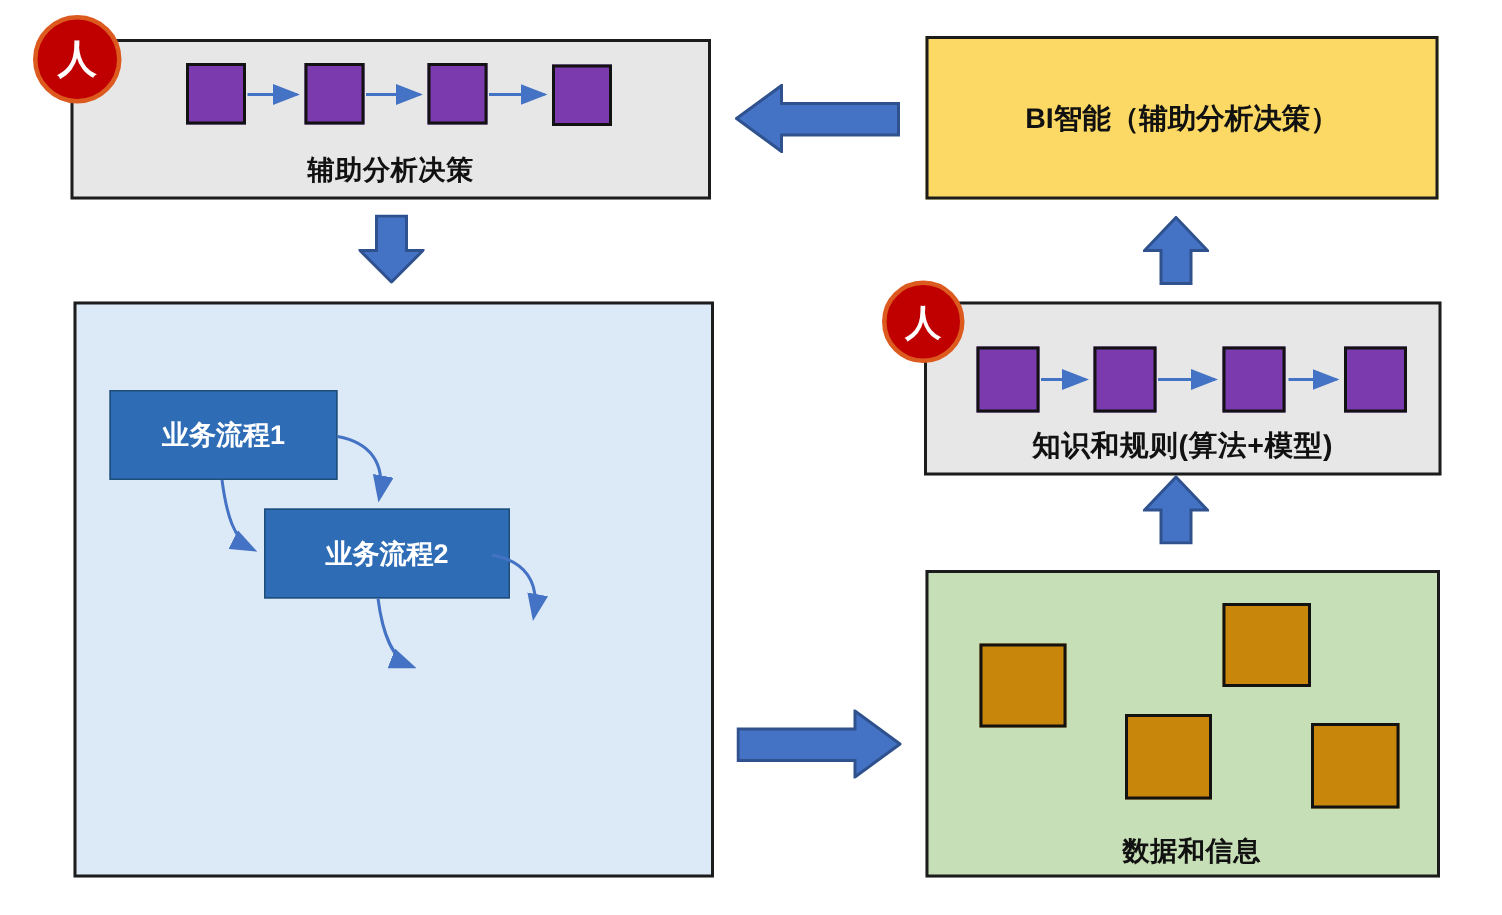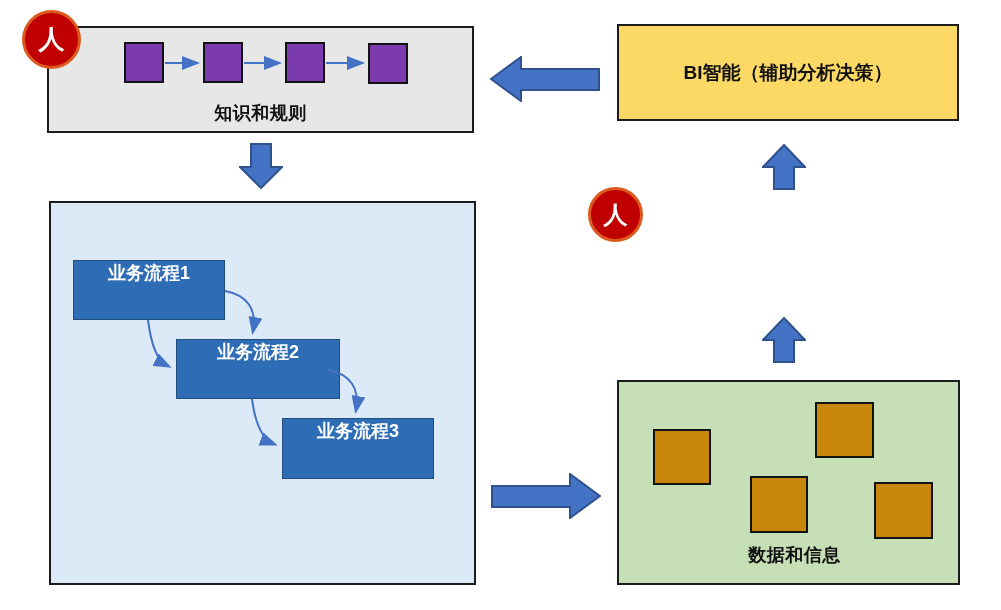--- a/index.html
+++ b/index.html
@@ -15,21 +15,21 @@
   .panel-label{position:absolute;left:0;right:0;text-align:center;
     font-size:18px;font-weight:bold;color:#111;letter-spacing:0.5px;}
 
   .bi-label{position:absolute;inset:0;display:flex;align-items:center;justify-content:center;
     font-size:19px;font-weight:bold;color:#111;}
 
   .step-square{position:absolute;background:#7b3aae;border:2px solid #121212;box-sizing:border-box;}
   .data-square{position:absolute;background:#c8860b;border:2px solid #121212;box-sizing:border-box;}
 
   .proc-box{position:absolute;background:#2e6cb5;border:1px solid #1f4e79;box-sizing:border-box;
-    display:flex;justify-content:center;
+    display:flex;align-items:center;justify-content:center;
     color:#ffffff;font-size:18px;font-weight:bold;}
 
   .human-badge{position:absolute;border-radius:50%;background:#c00000;border:3px solid #dd5a1e;
     box-sizing:border-box;display:flex;align-items:center;justify-content:center;
     color:#ffffff;font-weight:bold;z-index:6;}
   .human-badge.b1{left:22px;top:10px;width:59px;height:59px;font-size:26px;}
   .human-badge.b2{left:588px;top:187px;width:55px;height:55px;font-size:24px;}
 
   .abs{position:absolute;}
   svg{display:block;}
@@ -51,57 +51,71 @@
     <svg class="abs" style="left:0;top:0;" width="427" height="107">
       <defs>
         <marker id="mA" markerWidth="9" markerHeight="7" refX="8" refY="3.5" orient="auto">
           <path d="M0,0 L9,3.5 L0,7 z" fill="#4472C4"></path>
         </marker>
       </defs>
       <line x1="116" y1="35" x2="149" y2="35" stroke="#4472C4" stroke-width="2" marker-end="url(#mA)"></line>
       <line x1="195" y1="35" x2="231" y2="35" stroke="#4472C4" stroke-width="2" marker-end="url(#mA)"></line>
       <line x1="277" y1="35" x2="314" y2="35" stroke="#4472C4" stroke-width="2" marker-end="url(#mA)"></line>
     </svg>
-    <div class="panel-label" style="bottom:6px;">知识和规则</div>
+    <div class="panel-label" style="bottom:6px;">辅助分析决策</div>
   </div>
 
   <svg class="abs" style="left:239px;top:143px;" width="44" height="46" viewBox="0 0 44 46">
     <polygon points="12,1 32,1 32,24 43,24 22,45 1,24 12,24" fill="#4472C4" stroke="#2F528F" stroke-width="2"></polygon>
   </svg>
 
   <svg class="abs" style="left:490px;top:56px;" width="110" height="46" viewBox="0 0 110 46">
     <polygon points="1,23 31,1 31,13 109,13 109,34 31,34 31,45" fill="#4472C4" stroke="#2F528F" stroke-width="2"></polygon>
   </svg>
 
-  <div class="panel panel-yellow" style="left:617px;top:24px;width:342px;height:97px;text-align:right;">
+  <div class="panel panel-yellow" style="left:617px;top:24px;width:342px;height:109px;text-align:right;">
     <div class="bi-label">BI智能（辅助分析决策）</div>
   </div>
 
   <svg class="abs" style="left:762px;top:144px;" width="44" height="46" viewBox="0 0 44 46">
     <polygon points="22,1 43,23 32,23 32,45 12,45 12,23 1,23" fill="#4472C4" stroke="#2F528F" stroke-width="2"></polygon>
   </svg>
 
   <div class="human-badge b2">
     <span>人</span>
   </div>
 
+  <div class="panel panel-gray" style="left:616px;top:201px;width:345px;height:116px;">
+    <div class="step-square" style="left:33px;top:28px;width:42px;height:44px;"></div>
+    <div class="step-square" style="left:111px;top:28px;width:42px;height:44px;"></div>
+    <div class="step-square" style="left:197px;top:28px;width:42px;height:44px;"></div>
+    <div class="step-square" style="left:278px;top:28px;width:42px;height:44px;"></div>
+    <svg class="abs" style="left:0;top:0;" width="345" height="116">
+      <defs>
+        <marker id="mB" markerWidth="9" markerHeight="7" refX="8" refY="3.5" orient="auto">
+          <path d="M0,0 L9,3.5 L0,7 z" fill="#4472C4"></path>
+        </marker>
+      </defs>
+      <line x1="76" y1="50" x2="106" y2="50" stroke="#4472C4" stroke-width="2" marker-end="url(#mB)"></line>
+      <line x1="154" y1="50" x2="192" y2="50" stroke="#4472C4" stroke-width="2" marker-end="url(#mB)"></line>
+      <line x1="241" y1="50" x2="273" y2="50" stroke="#4472C4" stroke-width="2" marker-end="url(#mB)"></line>
+    </svg>
+    <div class="panel-label" style="bottom:5px;font-size:19px;">知识和规则(算法+模型)</div>
+  </div>
 
   <svg class="abs" style="left:762px;top:317px;" width="44" height="46" viewBox="0 0 44 46">
     <polygon points="22,1 43,23 32,23 32,45 12,45 12,23 1,23" fill="#4472C4" stroke="#2F528F" stroke-width="2"></polygon>
   </svg>
 
   <div class="panel panel-blue" style="left:49px;top:201px;width:427px;height:384px;">
     <div class="proc-box" style="left:22px;top:57px;width:152px;height:60px;">
       <span>业务流程1</span>
     </div>
     <div class="proc-box" style="left:125px;top:136px;width:164px;height:60px;">
       <span>业务流程2</span>
-    </div>
-    <div class="proc-box" style="left:231px;top:215px;width:152px;height:61px;">
-      <span>业务流程3</span>
     </div>
     <svg class="abs" style="left:0;top:0;" width="427" height="384">
       <defs>
         <marker id="mC" markerWidth="9" markerHeight="7" refX="7" refY="3.5" orient="auto">
           <path d="M0,0 L9,3.5 L0,7 z" fill="#4472C4"></path>
         </marker>
       </defs>
       <path d="M 174 88 C 196 92 206 106 202 128" fill="none" stroke="#4472C4" stroke-width="2" marker-end="url(#mC)"></path>
       <path d="M 97 117 C 100 140 105 157 117 163" fill="none" stroke="#4472C4" stroke-width="2" marker-end="url(#mC)"></path>
       <path d="M 277 167 C 299 171 309 185 305 207" fill="none" stroke="#4472C4" stroke-width="2" marker-end="url(#mC)"></path>
@@ -111,16 +125,16 @@
 
   <svg class="abs" style="left:491px;top:473px;" width="110" height="46" viewBox="0 0 110 46">
     <polygon points="109,23 79,1 79,13 1,13 1,34 79,34 79,45" fill="#4472C4" stroke="#2F528F" stroke-width="2"></polygon>
   </svg>
 
   <div class="panel panel-green" style="left:617px;top:380px;width:343px;height:205px;">
     <div class="data-square" style="left:34px;top:47px;width:58px;height:56px;"></div>
     <div class="data-square" style="left:196px;top:20px;width:59px;height:56px;"></div>
     <div class="data-square" style="left:131px;top:94px;width:58px;height:57px;"></div>
     <div class="data-square" style="left:255px;top:100px;width:59px;height:57px;"></div>
-    <div class="panel-label" style="bottom:16px;margin-left:12px;">数据和信息</div>
+    <div class="panel-label" style="bottom:4px;margin-left:12px;">数据和信息</div>
   </div>
 
 </div>
 
 </body></html>

